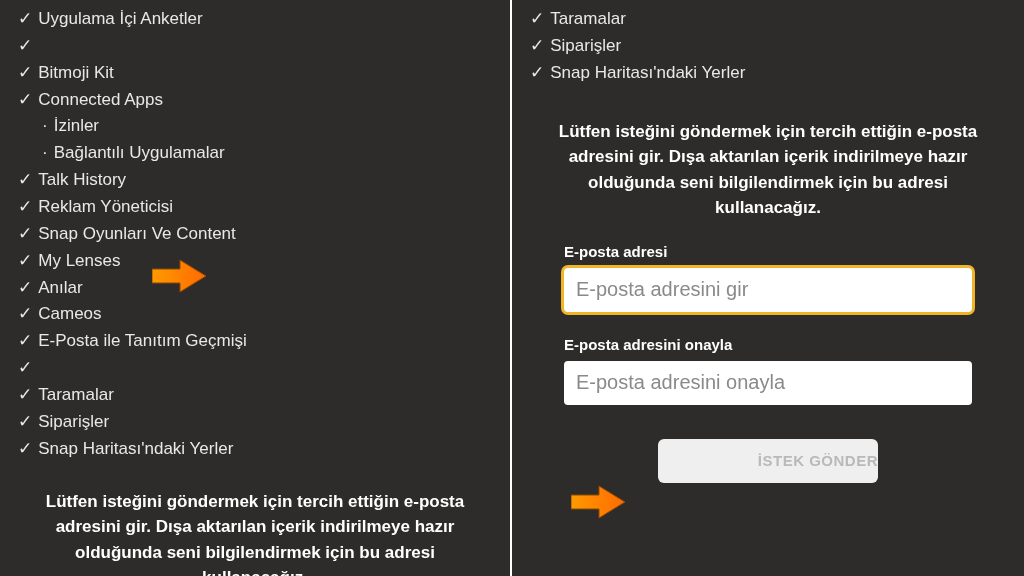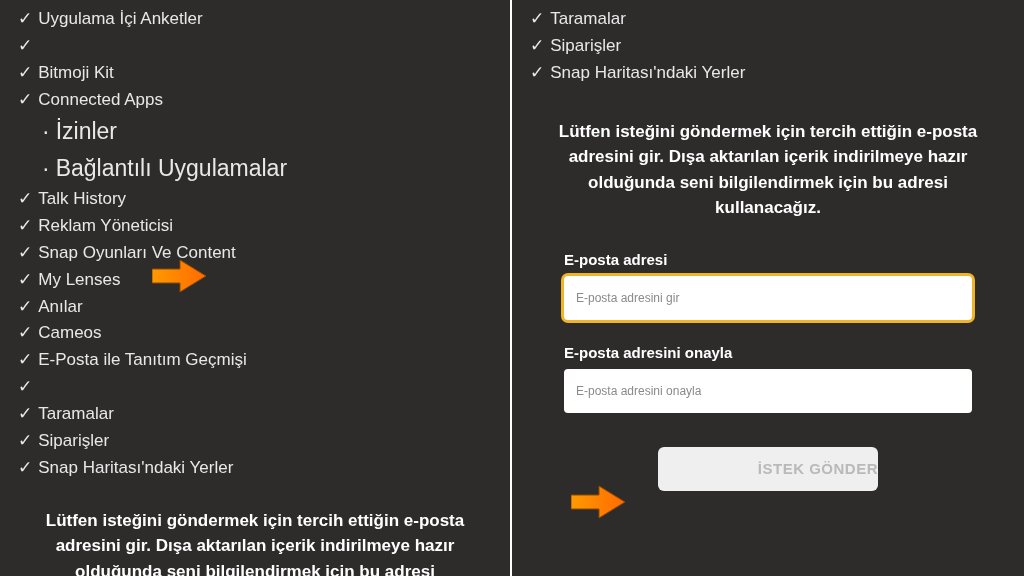--- a/index.html
+++ b/index.html
@@ -26,21 +26,21 @@
       line-height: 1.58;
       color: #e8e8e8;
       display: flex;
       align-items: center;
     }
     .check-mark {
       margin-right: 6px;
       font-size: 17px;
     }
     .sub-item {
-      font-size: 23px;
+      font-size: 17px;
       line-height: 1.58;
       color: #e8e8e8;
       padding-left: 24px;
     }
     .dot { margin-right: 6px; }
     .instruction {
       margin-top: 26px;
       font-size: 17px;
       font-weight: bold;
       color: #ffffff;
@@ -58,37 +58,37 @@
       padding: 0 8px;
     }
     .arrow {
       position: absolute;
       width: 54px;
       height: 36px;
     }
     .arrow svg { width: 100%; height: 100%; display: block; }
     .arrow-left { left: 152px; top: 258px; }
     .arrow-right { left: 571px; top: 484px; }
-    .form-group { margin-top: 30px; padding: 0 34px; }
+    .form-group { margin-top: 22px; padding: 0 34px; }
     .form-group-second { margin-top: 24px; }
     .field-label {
       font-size: 15px;
       font-weight: bold;
       color: #ffffff;
       margin-bottom: 8px;
       display: block;
     }
     .text-input {
       width: 100%;
       height: 44px;
       background: #ffffff;
       border: none;
       border-radius: 4px;
       padding: 0 12px;
-      font-size: 12px;
+      font-size: 20px;
       color: #333;
       outline: none;
     }
     .text-input.focused {
       box-shadow: 0 0 0 3px #f0b429;
     }
     .text-input::placeholder { color: #8a8a8a; }
     .submit-wrap {
       display: flex;
       justify-content: center;

